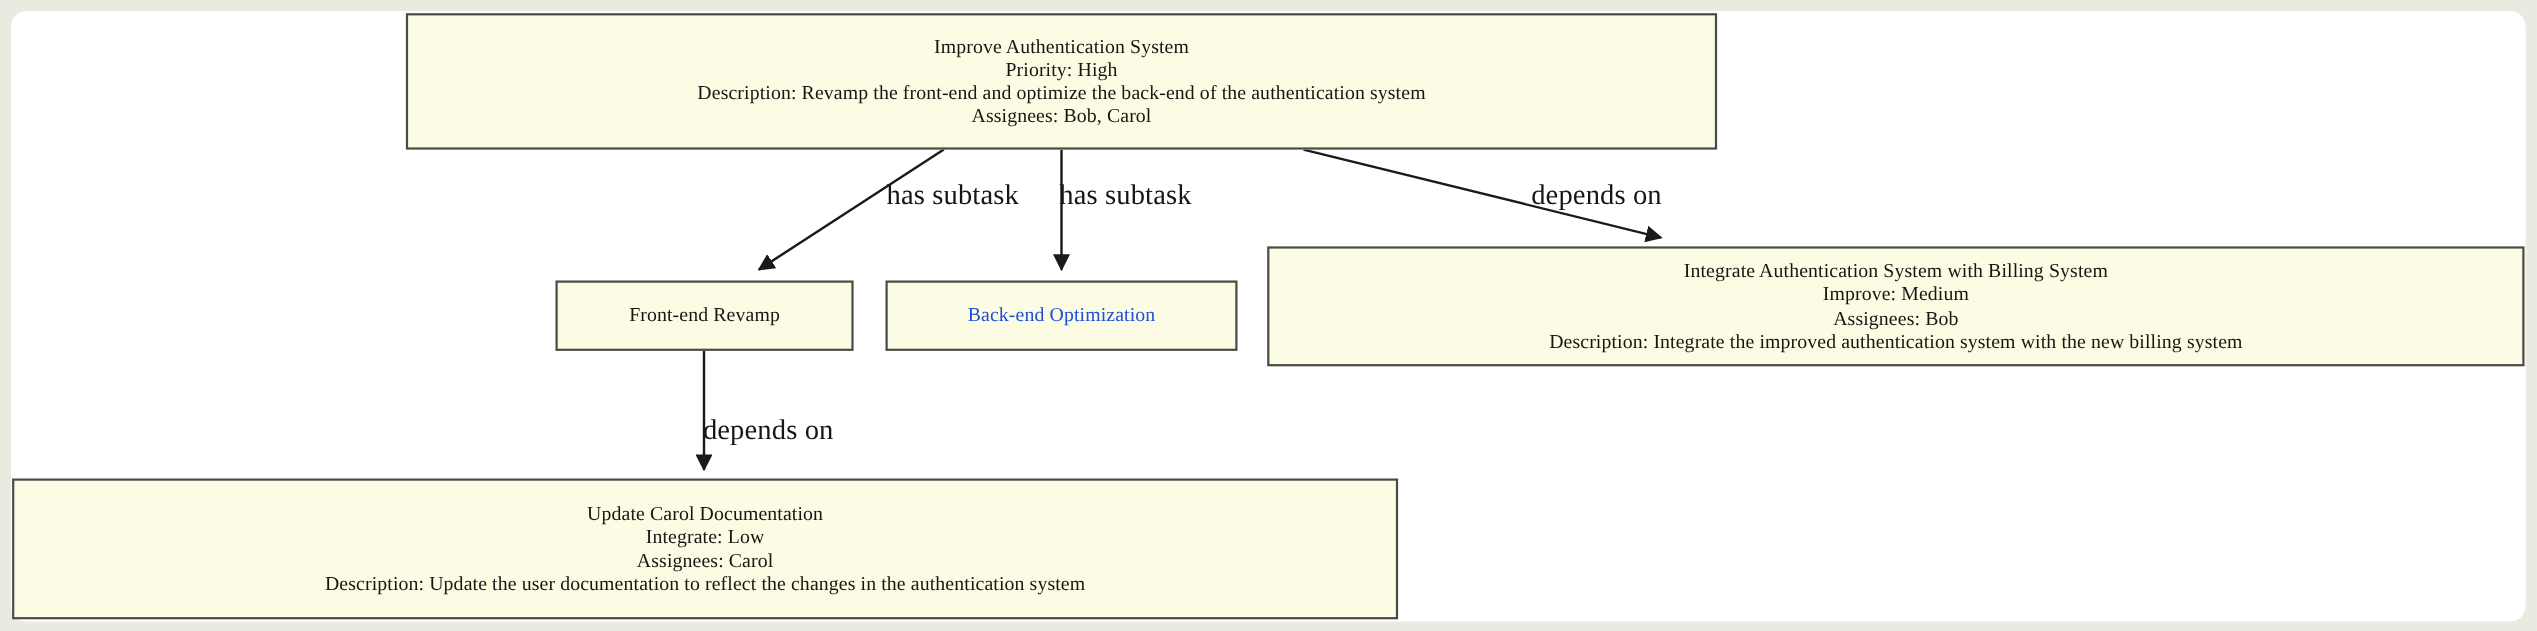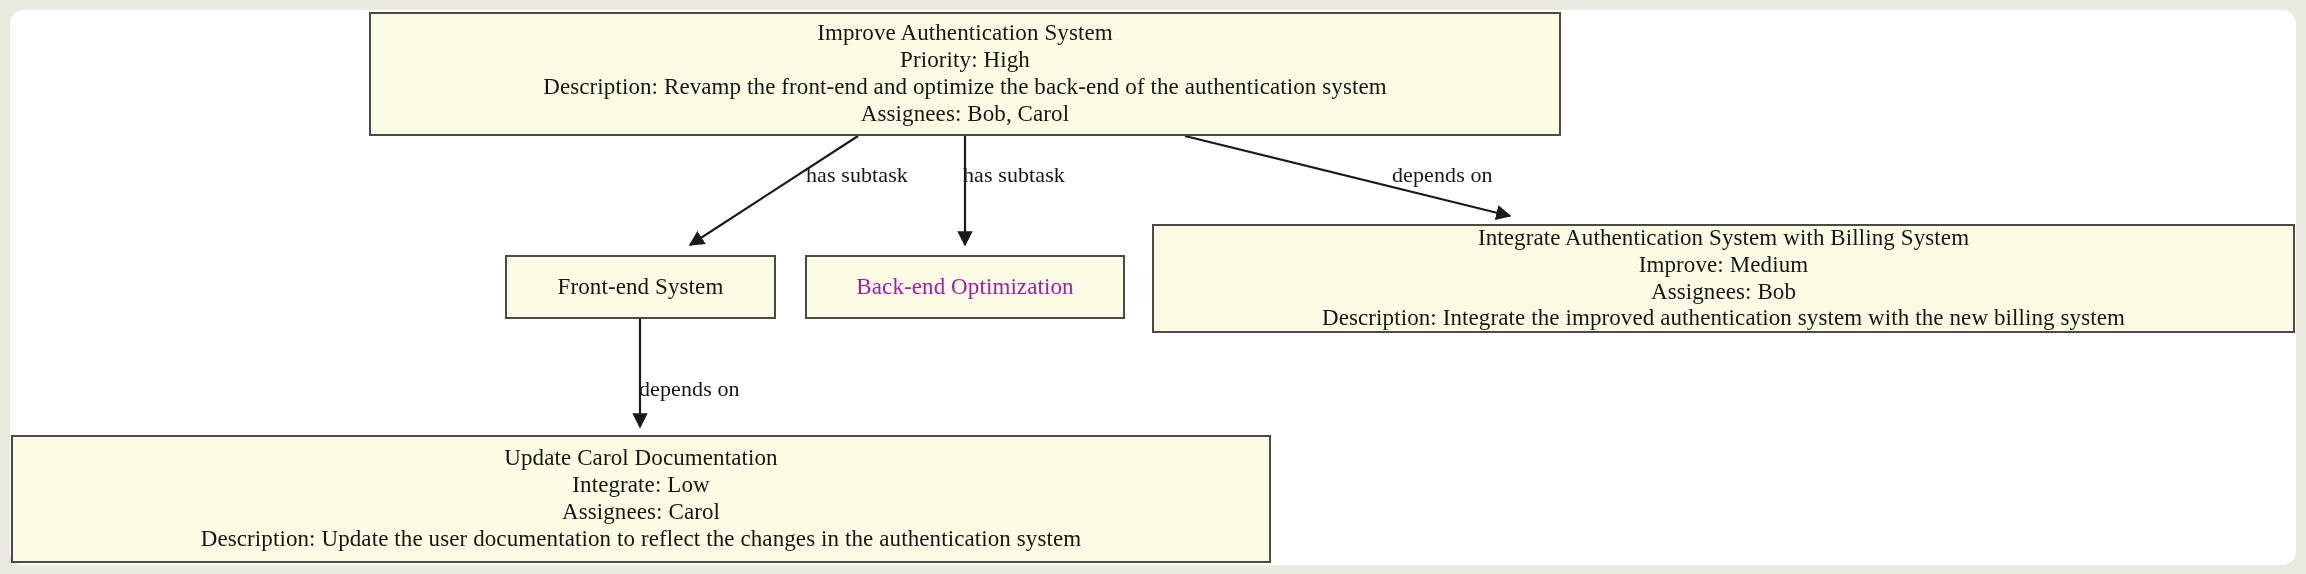--- a/index.html
+++ b/index.html
@@ -38,30 +38,30 @@
   .node {
     position: absolute;
     box-sizing: border-box;
     background: #fcfce4;
     border: 2px solid #4a4a47;
     display: flex;
     flex-direction: column;
     align-items: center;
     justify-content: center;
     color: #161613;
-    font-size: 23px;
+    font-size: 18px;
     line-height: 1.17;
     white-space: nowrap;
     letter-spacing: 0.1px;
   }
   .node .line { display: block; }
   .edge-label {
     position: absolute;
     color: #161613;
-    font-size: 22px;
+    font-size: 26px;
     line-height: 1;
     white-space: nowrap;
     letter-spacing: 0.1px;
   }
 </style>
 </head>
 <body>
 
 <div id="canvas">
   <div class="panel"></div>
@@ -83,23 +83,23 @@
   </svg>
 
   <div id="nodes-layer">
       <div class="node" style="left: 369px; top: 12px; width: 1192px; height: 124px; background: rgb(252, 252, 228); border-color: rgb(74, 74, 71); color: rgb(22, 22, 19);">
         <span class="line">Improve Authentication System</span>
         <span class="line">Priority: High</span>
         <span class="line">Description: Revamp the front-end and optimize the back-end of the authentication system</span>
         <span class="line">Assignees: Bob, Carol</span>
       </div>
       <div class="node" style="left: 505px; top: 255px; width: 271px; height: 64px; background: rgb(252, 252, 228); border-color: rgb(74, 74, 71); color: rgb(22, 22, 19);">
-        <span class="line">Front-end System</span>
+        <span class="line">Front-end Revamp</span>
       </div>
-      <div class="node" style="left: 805px; top: 255px; width: 320px; height: 64px; background: rgb(252, 252, 228); border-color: rgb(74, 74, 71); color: #a21caf;">
+      <div class="node" style="left: 805px; top: 255px; width: 320px; height: 64px; background: rgb(252, 252, 228); border-color: rgb(74, 74, 71); color: #1d4ed8;">
         <span class="line">Back-end Optimization</span>
       </div>
       <div class="node" style="left: 1152px; top: 224px; width: 1143px; height: 109px; background: rgb(252, 252, 228); border-color: rgb(74, 74, 71); color: rgb(22, 22, 19);">
         <span class="line">Integrate Authentication System with Billing System</span>
         <span class="line">Improve: Medium</span>
         <span class="line">Assignees: Bob</span>
         <span class="line">Description: Integrate the improved authentication system with the new billing system</span>
       </div>
       <div class="node" style="left: 11px; top: 435px; width: 1260px; height: 128px; background: rgb(252, 252, 228); border-color: rgb(74, 74, 71); color: rgb(22, 22, 19);">
         <span class="line">Update Carol Documentation</span>

